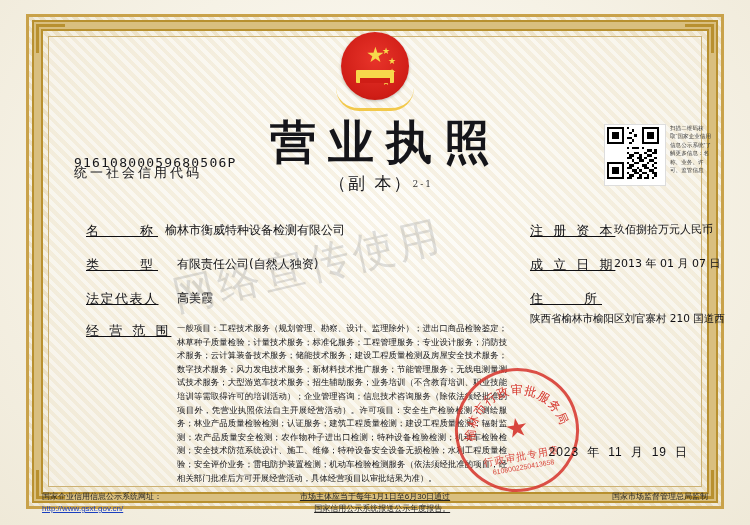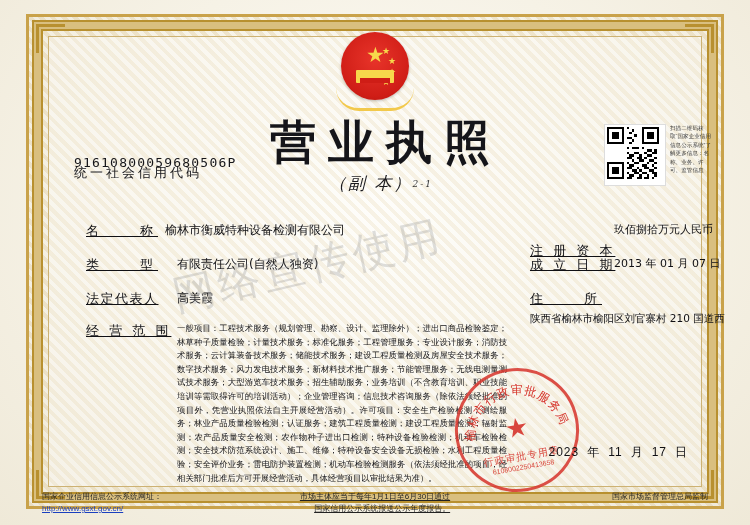--- a/index.html
+++ b/index.html
@@ -72,21 +72,21 @@
   
   .title{
     position:absolute;left:0;right:0;top:112px;text-align:center;
     font-family:"DejaVu Serif","Liberation Serif",serif;
     font-weight:bold;font-size:46px;letter-spacing:12px;
     color:#15151a;text-indent:12px;padding-left:10px;
   }
   .subtitle{
     position:absolute;left:12px;right:0;top:172px;text-align:center;
     font-family:"DejaVu Serif","Liberation Serif",serif;
-    font-size:17px;color:#1b1b1f;letter-spacing:2px;font-style:italic;
+    font-size:17px;color:#1b1b1f;letter-spacing:2px;
   }
   .subtitle .paren{font-size:17px;}
   .subtitle .num{font-size:9px;color:#333;vertical-align:2px;}
 
   
   .code-label{
     position:absolute;left:74px;top:128px;font-size:13px;color:#16161a;
     letter-spacing:3px;font-family:"DejaVu Sans",sans-serif;margin-top:36px;
   }
   .code-value{
@@ -287,21 +287,21 @@
   <div class="field-value" style="left:165px;top:222px;text-align:right;">榆林市衡威特种设备检测有限公司</div>
 
   <div class="field-label" style="left:86px;top:256px;">类　　型</div>
   <div class="field-value" style="left:177px;top:256px;">有限责任公司(自然人独资)</div>
 
   <div class="field-label tight" style="left:86px;top:290px;">法定代表人</div>
   <div class="field-value" style="left:177px;top:290px;">高美霞</div>
 
   <div class="field-label tight" style="left:86px;top:322px;letter-spacing:3px;">经 营 范 围</div>
 
-  <div class="field-label tight" style="left:530px;top:222px;letter-spacing:3px;margin-top:20px;">注 册 资 本</div>
+  <div class="field-label tight" style="left:530px;top:222px;letter-spacing:3px;">注 册 资 本</div>
   <div class="field-value" style="left:614px;top:222px;font-size:11px;">玖佰捌拾万元人民币</div>
 
   <div class="field-label tight" style="left:530px;top:256px;letter-spacing:3px;">成 立 日 期</div>
   <div class="field-value" style="left:614px;top:256px;font-size:11px;">2013 年 01 月 07 日</div>
 
   <div class="field-label" style="left:530px;top:290px;">住　　所</div>
   <div class="field-value" style="left:530px;top:312px;font-size:10.5px;">陕西省榆林市榆阳区刘官寨村 210 国道西</div>
 
   <div class="scope-text">一般项目：工程技术服务（规划管理、勘察、设计、监理除外）；进出口商品检验鉴定；林草种子质量检验；计量技术服务；标准化服务；工程管理服务；专业设计服务；消防技术服务；云计算装备技术服务；储能技术服务；建设工程质量检测及房屋安全技术服务；数字技术服务；风力发电技术服务；新材料技术推广服务；节能管理服务；无线电测量测试技术服务；大型游览车技术服务；招生辅助服务；业务培训（不含教育培训、职业技能培训等需取得许可的培训活动）；企业管理咨询；信息技术咨询服务（除依法须经批准的项目外，凭营业执照依法自主开展经营活动）。许可项目：安全生产检验检测；测绘服务；林业产品质量检验检测；认证服务；建筑工程质量检测；建设工程质量检测；辐射监测；农产品质量安全检测；农作物种子进出口检测；特种设备检验检测；机动车检验检测；安全技术防范系统设计、施工、维修；特种设备安全设备无损检验；水利工程质量检验；安全评价业务；雷电防护装置检测；机动车检验检测服务（依法须经批准的项目，经相关部门批准后方可开展经营活动，具体经营项目以审批结果为准）。</div>
 
@@ -312,21 +312,21 @@
           <path id="arc" d="M 18,70 A 44,44 0 0 1 106,70"></path>
         </defs>
       <text><textPath href="#arc" startOffset="50%" text-anchor="middle">榆林市行政审批服务局</textPath></text>
     </svg>
     <div class="star">★</div>
     <div class="bottom">行政审批专用章</div>
     <div class="code">6108002250413658</div>
   </div>
 
   <div class="date-row">
-    <span>2023</span><span>年</span><span>11</span><span>月</span><span>17</span><span>日</span>
+    <span>2023</span><span>年</span><span>11</span><span>月</span><span>19</span><span>日</span>
   </div>
 
   <div class="watermark">网络宣传使用</div>
 
   <div class="footer">
     <div class="left">
       <div>国家企业信用信息公示系统网址：</div>
       <div><a href="#">http://www.gsxt.gov.cn/</a></div>
     </div>
     <div class="center">

